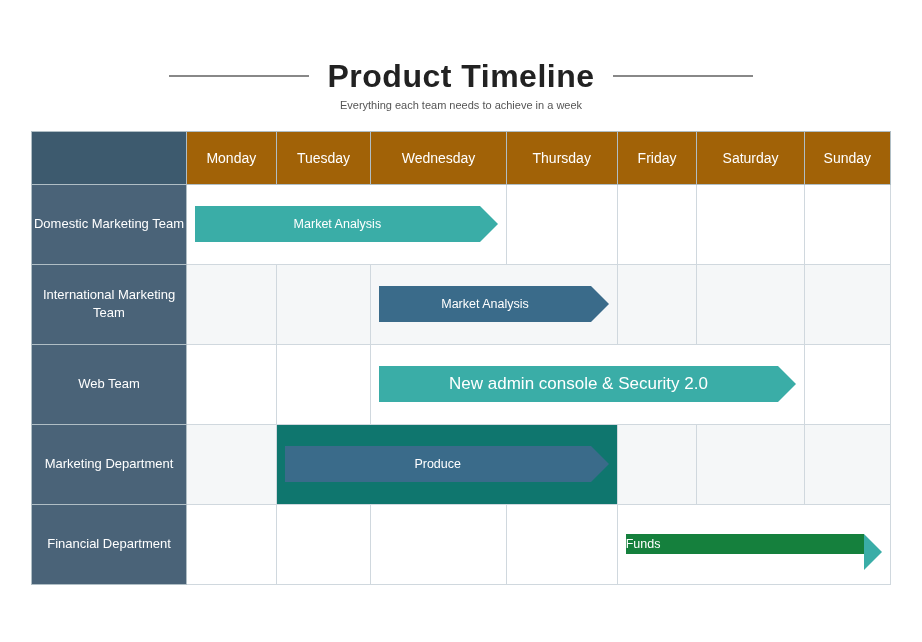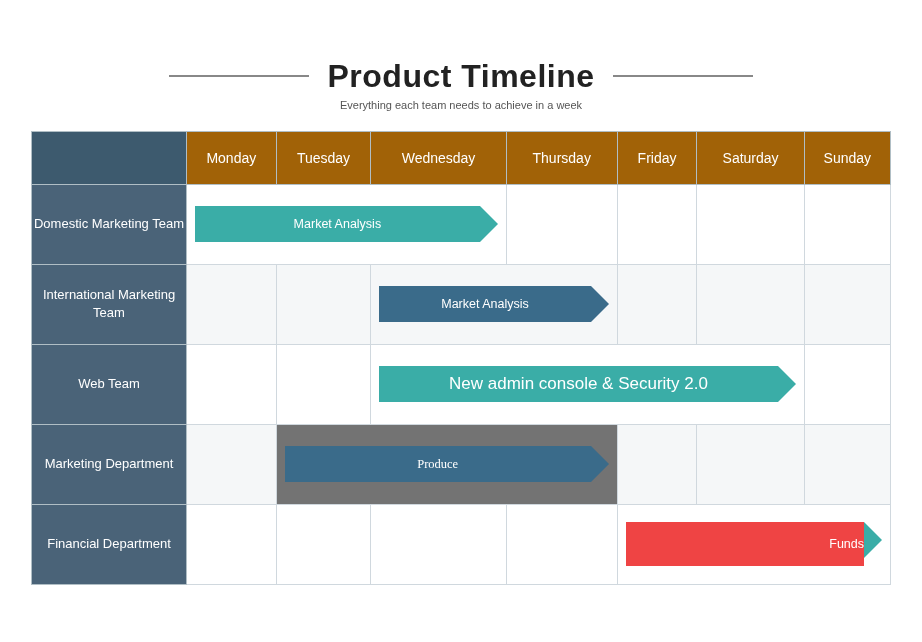--- a/index.html
+++ b/index.html
@@ -169,38 +169,38 @@
             <div style="height: 36px; display: flex; align-items: center; justify-content: center; font-size: 17px; color: rgb(255, 255, 255); font-weight: 500; white-space: nowrap; position: relative; margin-right: 18px; background: rgb(58, 173, 167);">
               <div style="position: absolute; right: -18px; top: 0px; width: 0px; height: 0px; border-top: 18px solid transparent; border-bottom: 18px solid transparent; border-left: 18px solid rgb(58, 173, 167);"></div>
               <span>New admin console &amp; Security 2.0</span>
             </div>
           </td>
           <td style="background: rgb(255, 255, 255);"></td>
         </tr>
         <tr class="body-row">
           <td class="row-label-cell">Marketing Department</td>
           <td style="background: rgb(245, 247, 248);"></td>
-          <td colspan="3" style="position: relative; padding: 0px 8px; vertical-align: middle; background: #737373; border-color: rgb(208, 216, 222); font-family: Liberation Serif, serif;">
+          <td colspan="3" style="position: relative; padding: 0px 8px; vertical-align: middle; background: #0f766e; border-color: rgb(208, 216, 222);">
             <div style="height: 36px; display: flex; align-items: center; justify-content: center; font-size: 12.5px; color: rgb(255, 255, 255); font-weight: 500; white-space: nowrap; position: relative; margin-right: 18px; background: rgb(58, 107, 138);">
               <div style="position: absolute; right: -18px; top: 0px; width: 0px; height: 0px; border-top: 18px solid transparent; border-bottom: 18px solid transparent; border-left: 18px solid rgb(58, 107, 138);"></div>
               <span>Produce</span>
             </div>
           </td>
           <td style="background: rgb(245, 247, 248);"></td>
           <td style="background: rgb(245, 247, 248);"></td>
           <td style="background: rgb(245, 247, 248);"></td>
         </tr>
         <tr class="body-row">
           <td class="row-label-cell">Financial Department</td>
           <td style="background: rgb(255, 255, 255);"></td>
           <td style="background: rgb(255, 255, 255);"></td>
           <td style="background: rgb(255, 255, 255);"></td>
           <td style="background: rgb(255, 255, 255);"></td>
           <td colspan="3" style="position: relative; padding: 0px 8px; vertical-align: middle; background: rgb(255, 255, 255); border-color: rgb(208, 216, 222);">
-            <div style="height: 44px; display: flex; align-items: center; justify-content: flex-end; font-size: 12.5px; color: rgb(255, 255, 255); font-weight: 500; white-space: nowrap; position: relative; margin-right: 18px; background: #ef4444;">
+            <div style="height: 20px; display: flex; align-items: center; justify-content: flex-start; font-size: 12.5px; color: rgb(255, 255, 255); font-weight: 500; white-space: nowrap; position: relative; margin-right: 18px; background: #15803d;">
               <div style="position: absolute; right: -18px; top: 0px; width: 0px; height: 0px; border-top: 18px solid transparent; border-bottom: 18px solid transparent; border-left: 18px solid rgb(58, 173, 167);"></div>
               <span>Funds</span>
             </div>
           </td>
         </tr>
       </tbody>
   </table>
 </div>
 
 </body></html>

